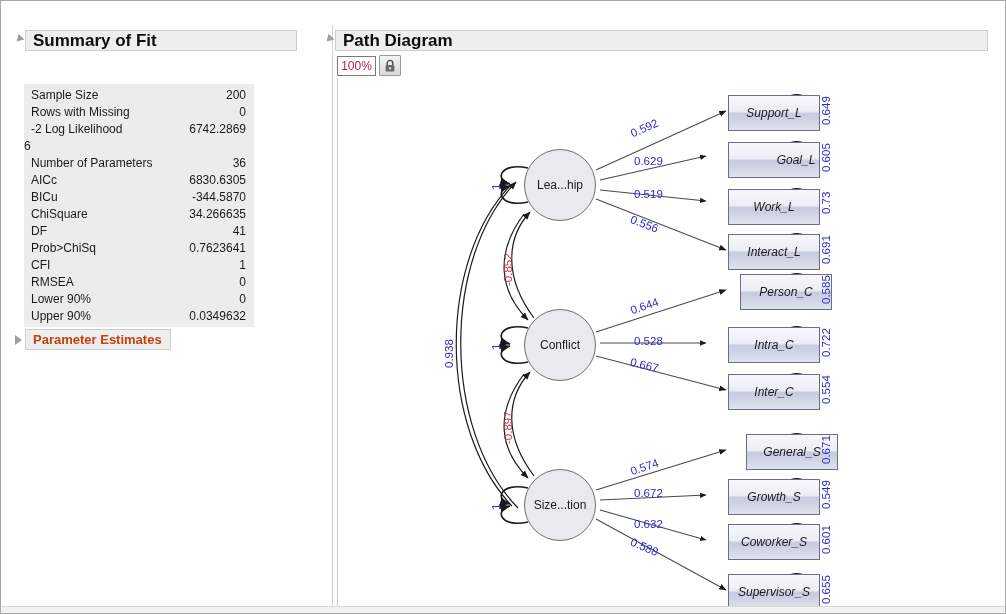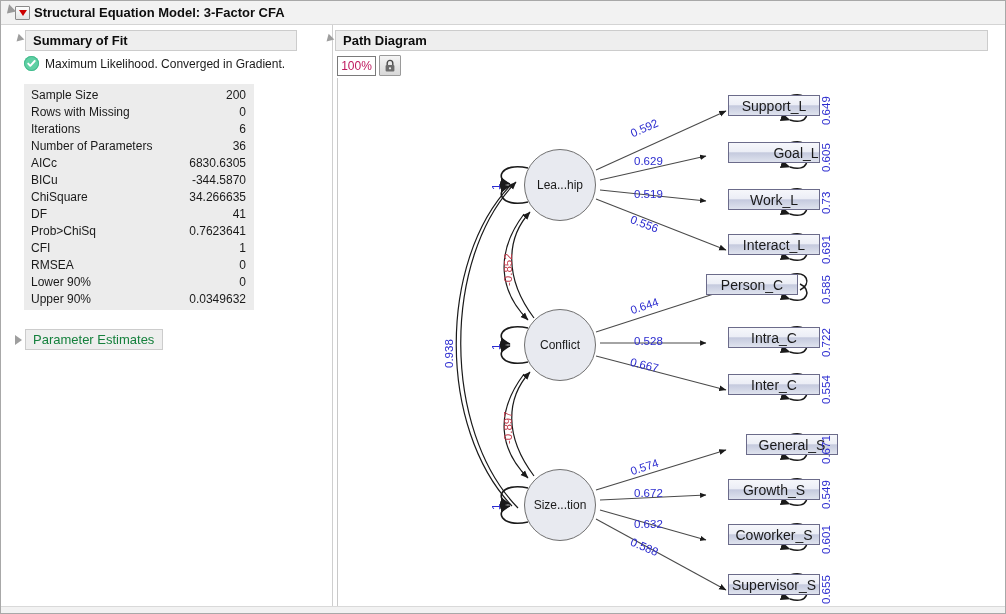--- a/index.html
+++ b/index.html
@@ -77,21 +77,21 @@
     display: flex; align-items: center;
   }
   .sec-header .hdr-box {
     height: 21px;
     background: #eeeeee;
     border: 1px solid #cccccc;
     display: flex; align-items: center;
     padding-left: 7px;
   }
   .sec-header .hdr-label {
-    font-size: 13px; font-weight: bold; color: #0d0d0d;
+    font-size: 17px; font-weight: bold; color: #0d0d0d;
     white-space: nowrap;
   }
   .sec-tri {
     width: 13px; height: 21px; flex: 0 0 auto;
     display: flex; align-items: center; justify-content: center;
   }
   .sec-tri::after {
     content: "";
     width: 0; height: 0;
     border-left: 4px solid transparent;
@@ -148,21 +148,21 @@
   .fit-value { padding-right: 8px; text-align: right; white-space: nowrap; }
 
   .param-est {
     position: absolute; left: 12px; top: 329px;
     display: flex; align-items: center;
   }
   .param-est .hdr-box {
     height: 21px; background: #eeeeee; border: 1px solid #cccccc;
     display: flex; align-items: center; padding: 0 8px 0 7px;
   }
-  .param-est .hdr-label { font-size: 13px; font-weight: normal; color: #15803d; }
+  .param-est .hdr-label { font-size: 13px; font-weight: bold; color: #c2410c; }
 
   
   #right-panel {
     position: absolute; left: 333px; top: 25px;
     width: 672px; height: 588px;
     background: #ffffff;
   }
   .zoom-toolbar {
     position: absolute; left: 337px; top: 55px;
     display: flex; align-items: center; gap: 3px;
@@ -185,26 +185,27 @@
     position: absolute; left: 337px; top: 78px;
     width: 664px; height: 528px;
     background: #ffffff;
     border-left: 1px solid #c9c9c9;
   }
   .diagram-svg { position: absolute; left: 0; top: 0; }
 
   
   .obs-box {
     position: absolute;
-    height: 21px;
+    height: 36px;
     border: 1px solid #6b6b8a;
     background: linear-gradient(180deg, #f6f7fb 0%, #eceef6 45%, #c5cade 52%, #dfe3ee 100%);
     display: flex; align-items: center; justify-content: center;
-    font-size: 14px; color: #1a1a1a;
+    font-size: 12px; color: #1a1a1a;
     white-space: nowrap;
+    font-style: italic;
   }
   
   .latent {
     position: absolute;
     width: 72px; height: 72px; border-radius: 50%;
     background: #e8eaf0;
     border: 1px solid #6f6f6f;
     display: flex; align-items: center; justify-content: center;
     font-size: 12px; color: #1a1a1a;
   }
@@ -229,60 +230,46 @@
     background: #f2f2f2;
     border-top: 1px solid #d9d9d9;
   }
 </style>
 </head>
 <body>
 
 <div id="app">
   <div class="outer-frame"></div>
 
-  <div class="titlebar">
-    <span class="outline-tri">
-      <span class="tri-glyph open"></span>
-    </span>
-    <span class="red-disclosure">
-        <i></i>
-      </span>
-    <span class="title-text">Structural Equation Model: 3-Factor CFA</span>
-  </div>
 
   <div id="left-panel"></div>
   <div class="panel-divider"></div>
 
   <div class="sec-header" style="left:12px; top:30px;">
     <span class="sec-tri"></span>
     <span class="hdr-box" style="width:272px;">
       <span class="hdr-label">Summary of Fit</span>
     </span>
   </div>
 
-  <div class="converge-row">
-    <span class="check-badge">
-      <svg width="11" height="11" viewBox="0 0 11 11">
-        <path d="M2.2 5.6 L4.3 7.8 L8.7 3.0" stroke="#ffffff" stroke-width="1.9" fill="none" stroke-linecap="round" stroke-linejoin="round"></path>
-      </svg>
-    </span>
-    <span class="converge-text">Maximum Likelihood. Converged in Gradient.</span>
-  </div>
 
   <div class="fit-table" id="fit-table">
       <div class="fit-row">
         <span class="fit-label">Sample Size</span>
         <span class="fit-value">200</span>
       </div>
       <div class="fit-row">
         <span class="fit-label">Rows with Missing</span>
         <span class="fit-value">0</span>
       </div>
       <div class="fit-row">
-        <span class="fit-label">Iterations</span>
+        <span class="fit-label">-2 Log Likelihood</span>
+        <span class="fit-value">6742.2869</span>
+      </div>
+      <div class="fit-row">
         <span class="fit-value">6</span>
       </div>
       <div class="fit-row">
         <span class="fit-label">Number of Parameters</span>
         <span class="fit-value">36</span>
       </div>
       <div class="fit-row">
         <span class="fit-label">AICc</span>
         <span class="fit-value">6830.6305</span>
       </div>
@@ -428,21 +415,21 @@
 
     <div class="rot-lbl" style="left:152px; top:112px;">1</div>
     <div class="rot-lbl" style="left:152px; top:272px;">1</div>
     <div class="rot-lbl" style="left:152px; top:432px;">1</div>
 
     <div class="obs-box" style="left:390px; top:17px;  width:92px;">Support_L</div>
     <div class="obs-box" style="left:390px; top:64px;  width:92px;padding-left:44px;">Goal_L</div>
     <div class="obs-box" style="left:390px; top:111px; width:92px;">Work_L</div>
     <div class="obs-box" style="left:390px; top:156px; width:92px;">Interact_L</div>
 
-    <div class="obs-box" style="left:368px; top:196px; width:92px;">Person_C</div>
+    <div class="obs-box" style="left:402px; top:196px; width:92px;">Person_C</div>
     <div class="obs-box" style="left:390px; top:249px; width:92px;">Intra_C</div>
     <div class="obs-box" style="left:390px; top:296px; width:92px;">Inter_C</div>
 
     <div class="obs-box" style="left:390px; top:356px; width:92px;margin-left:18px;">General_S</div>
     <div class="obs-box" style="left:390px; top:401px; width:92px;">Growth_S</div>
     <div class="obs-box" style="left:390px; top:446px; width:92px;">Coworker_S</div>
     <div class="obs-box" style="left:390px; top:496px; width:92px;">Supervisor_S</div>
 
     <div class="path-lbl" style="left:292px; top:44px;  transform:rotate(-24deg);">0.592</div>
     <div class="path-lbl" style="left:296px; top:77px;">0.629</div>

